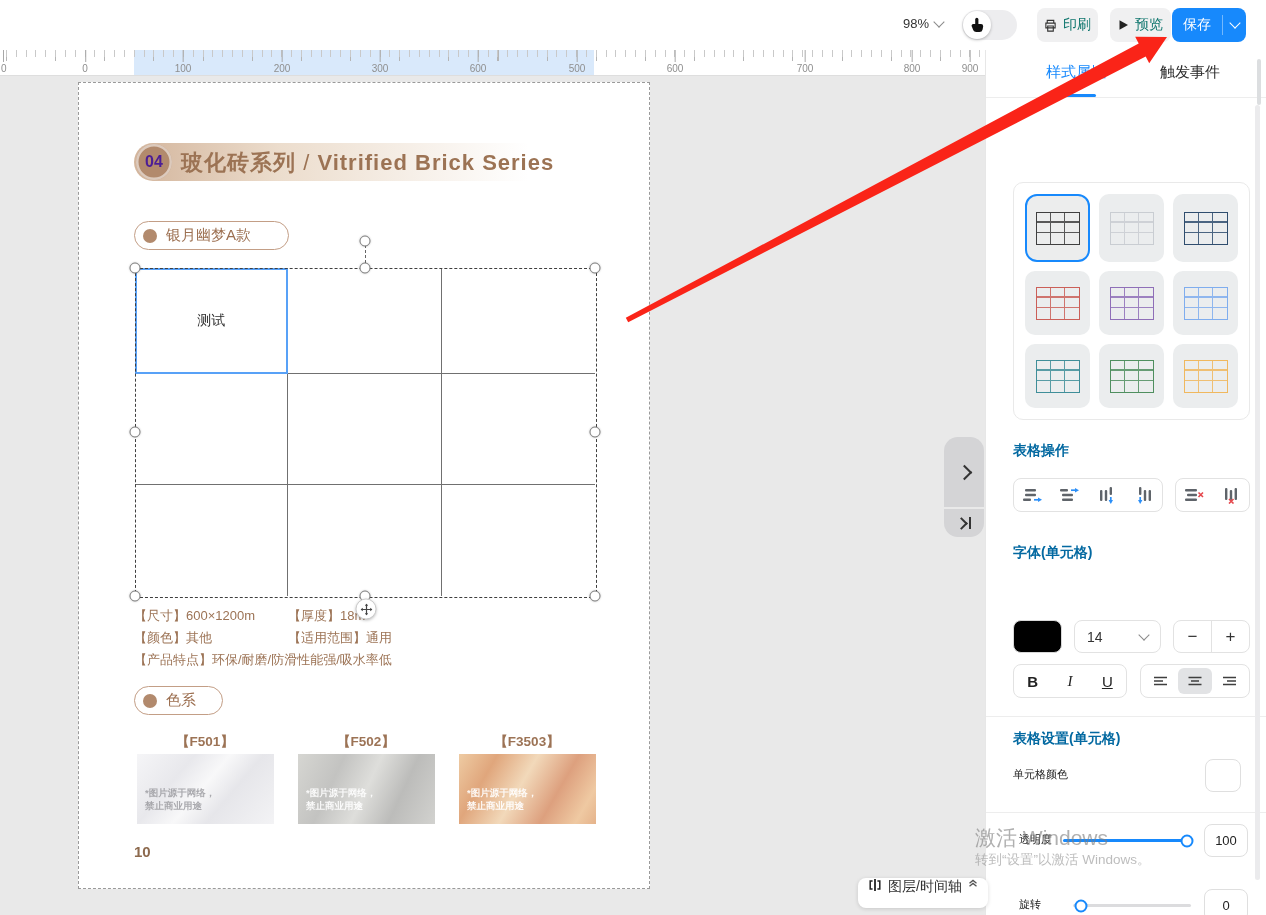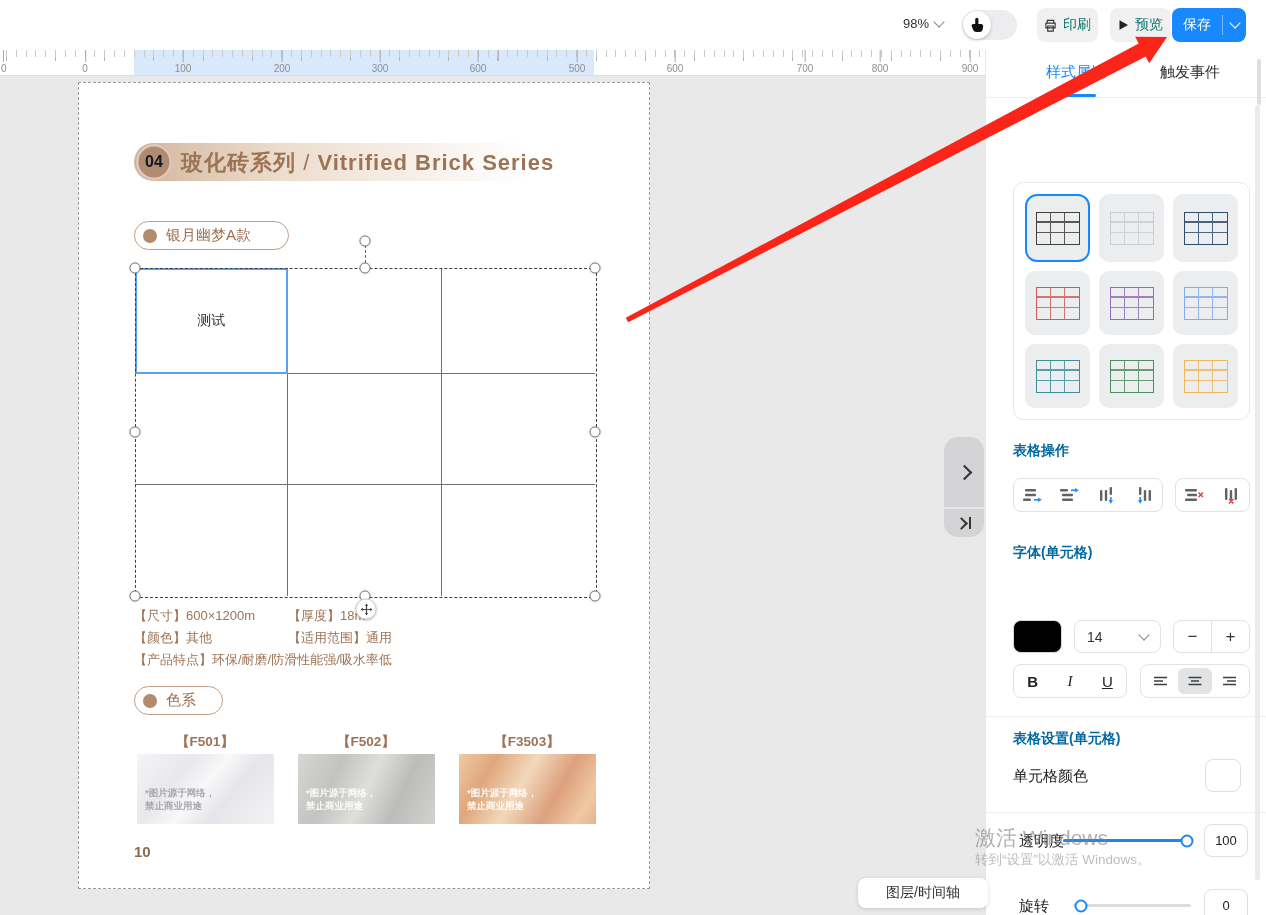--- a/index.html
+++ b/index.html
@@ -26,21 +26,21 @@
     background-size:100% 7px,100% 11px;background-repeat:no-repeat;background-position:6px 0,6px 0;}
   .rlab{position:absolute;bottom:1px;transform:translateX(-50%);font-size:10px;color:#8f8f8f;}
   .rlab::before{content:"";position:absolute;left:50%;top:-13px;width:1px;height:12px;background:#a8a8a8;}
   .rlab.edge{transform:none;}
   .rlab.edge::before{left:2px;}
   
   .page{position:absolute;left:78px;top:82px;width:570px;height:805px;background:#fff;border:1px dashed #9a9a9a;z-index:1;}
   .titleband{position:absolute;left:55px;top:60px;width:415px;height:38px;border-radius:19px;
     background:linear-gradient(90deg,#d3b59c 0,#ecddcd 35%,rgba(250,246,241,0) 95%);}
   .titlecirc{position:absolute;left:57px;top:61px;width:36px;height:36px;border-radius:50%;background:#b28a6d;
-    box-shadow:inset 0 0 0 2.5px rgba(255,255,255,.55);color:#0f172a;font-weight:700;font-size:16px;
+    box-shadow:inset 0 0 0 2.5px rgba(255,255,255,.55);color:#4c1d95;font-weight:700;font-size:16px;
     display:flex;align-items:center;justify-content:center;}
   .titletext{position:absolute;left:102px;top:65px;font-size:22px;font-weight:700;color:#9c7354;letter-spacing:1px;white-space:nowrap;}
   .pillbadge{position:absolute;height:29px;border:1.4px solid #c39e86;border-radius:15px;background:#fff;
     display:flex;align-items:center;gap:9px;padding:0 14px 0 8px;box-sizing:border-box;}
   .pillbadge .dot{width:14px;height:14px;border-radius:50%;background:#b28a6d;}
   .pillbadge .lbl{font-size:15px;color:#9c6f50;}
   
   .tbl{position:absolute;left:56px;top:185px;width:460px;height:328px;display:grid;
     grid-template-columns:1fr 1fr 1fr;grid-template-rows:106px 111px 111px;}
   .tbl .c{border-right:1px solid #707070;border-bottom:1px solid #707070;display:flex;align-items:center;justify-content:center;font-size:14px;color:#2b2b2b;}
@@ -68,22 +68,22 @@
   .pageno{position:absolute;left:55px;top:760px;font-size:15px;font-weight:700;color:#8d6a4e;}
   
   .sidebtns{position:absolute;left:944px;top:437px;width:40px;z-index:6;display:flex;flex-direction:column;gap:2px;}
   .sidebtns .b1{height:70px;background:#d4d4d6;border-radius:14px 14px 0 0;display:flex;align-items:center;justify-content:center;cursor:pointer;}
   .sidebtns .b2{height:28px;background:#d4d4d6;border-radius:0 0 14px 14px;display:flex;align-items:center;justify-content:center;cursor:pointer;}
   .chevR{width:9px;height:9px;border-top:2.2px solid #333;border-right:2.2px solid #333;transform:rotate(45deg);}
   .chevR.small{width:7px;height:7px;border-width:2px;}
   .vbar{width:2px;height:12px;background:#333;margin-left:3px;}
   
   .layersbtn{position:absolute;left:858px;top:878px;width:130px;height:30px;background:#fff;border-radius:8px;
-     box-shadow:0 1px 4px rgba(0,0,0,.14);display:flex;align-items:center;justify-content:center;gap:6px;
-     font-size:14px;color:#333;z-index:6;cursor:pointer;flex-direction:column;}
+     box-shadow:0 1px 4px rgba(0,0,0,.14);display:flex;justify-content:center;gap:6px;
+     font-size:14px;color:#333;z-index:6;cursor:pointer;}
   
   .panel{position:absolute;left:985px;top:50px;width:281px;height:865px;background:#fff;border-left:1px solid #e7e7e7;z-index:5;overflow:hidden;}
   .tab{position:absolute;top:13px;font-size:15px;color:#2b2b2b;cursor:pointer;}
   .tab.active{color:#1789fc;}
   .tabline{position:absolute;left:70px;top:44px;width:40px;height:3px;border-radius:2px;background:#1789fc;}
   .pdiv{position:absolute;left:0;width:281px;height:1px;background:#ededed;}
   .replace{position:absolute;left:27px;top:64px;width:237px;height:36px;border:1px solid #dcdcdc;border-radius:8px;
      background:#fff;display:flex;align-items:center;justify-content:center;font-size:14px;color:#333;cursor:pointer;box-sizing:border-box;}
   .stylebox{position:absolute;left:27px;top:132px;width:237px;height:238px;border:1px solid #e9e9e9;border-radius:10px;
      box-sizing:border-box;padding:11px;display:grid;grid-template-columns:repeat(3,1fr);gap:9px;}
@@ -107,21 +107,21 @@
   .stepper .minus{border-right:1px solid #e2e2e2;}
   .biu{position:absolute;left:27px;top:614px;width:114px;height:34px;border:1px solid #e2e2e2;border-radius:8px;display:flex;box-sizing:border-box;}
   .biu div{flex:1;display:flex;align-items:center;justify-content:center;font-size:15px;color:#222;cursor:pointer;}
   .biu .b{font-weight:700;}
   .biu .i{font-style:italic;font-family:"Liberation Serif",serif;}
   .biu .u{text-decoration:underline;}
   .aligns{position:absolute;left:154px;top:614px;width:110px;height:34px;border:1px solid #e2e2e2;border-radius:8px;display:flex;box-sizing:border-box;padding:3px;}
   .aligns div{flex:1;display:flex;align-items:center;justify-content:center;border-radius:6px;cursor:pointer;}
   .aligns .active{background:#e2e3e5;}
   .cellcolorbtn{position:absolute;left:219px;top:709px;width:36px;height:33px;border:1px solid #dfdfdf;border-radius:8px;background:#fff;box-sizing:border-box;cursor:pointer;}
-  .slidelabel{position:absolute;left:33px;font-size:15px;color:#222;}
+  .slidelabel{position:absolute;left:33px;font-size:11px;color:#222;}
   .track{position:absolute;height:3px;border-radius:2px;}
   .sknob{position:absolute;width:13px;height:13px;border-radius:50%;background:#fff;border:2.5px solid #1789fc;transform:translate(-50%,-50%);box-sizing:border-box;cursor:pointer;}
   .valbox{position:absolute;left:218px;width:44px;height:33px;border:1px solid #dfdfdf;border-radius:8px;display:flex;align-items:center;justify-content:center;font-size:13px;color:#222;box-sizing:border-box;}
   .pscroll{position:absolute;left:269px;top:55px;width:5px;height:775px;border-radius:3px;background:#ebebed;}
   
   .arrow{position:absolute;inset:0;z-index:40;pointer-events:none;}
   .wmark{position:absolute;z-index:45;pointer-events:none;}
   .wm1{left:975px;top:824px;font-size:21px;color:rgba(128,128,128,.62);}
   .wm2{left:975px;top:851px;font-size:13.5px;color:rgba(145,145,145,.6);}
 </style>
@@ -169,21 +169,21 @@
     <div class="ticks"></div>
     <span class="rlab edge" style="left:1px;">0</span>
     <span class="rlab" style="left:85px;">0</span>
     <span class="rlab" style="left:183px;">100</span>
     <span class="rlab" style="left:282px;">200</span>
     <span class="rlab" style="left:380px;">300</span>
     <span class="rlab" style="left:478px;">600</span>
     <span class="rlab" style="left:577px;">500</span>
     <span class="rlab" style="left:675px;">600</span>
     <span class="rlab" style="left:773px;margin-left:32px;">700</span>
-    <span class="rlab" style="left:880px;">800</span>
+    <span class="rlab" style="left:912px;">800</span>
     <span class="rlab" style="left:970px;">900</span>
   </div>
 
   <div class="page">
     <div class="titleband"></div>
     <div class="titlecirc">04</div>
     <div class="titletext">
       <span>玻化砖系列</span>
       <span style="font-weight:400;">/</span>
       <span>Vitrified Brick Series</span>

